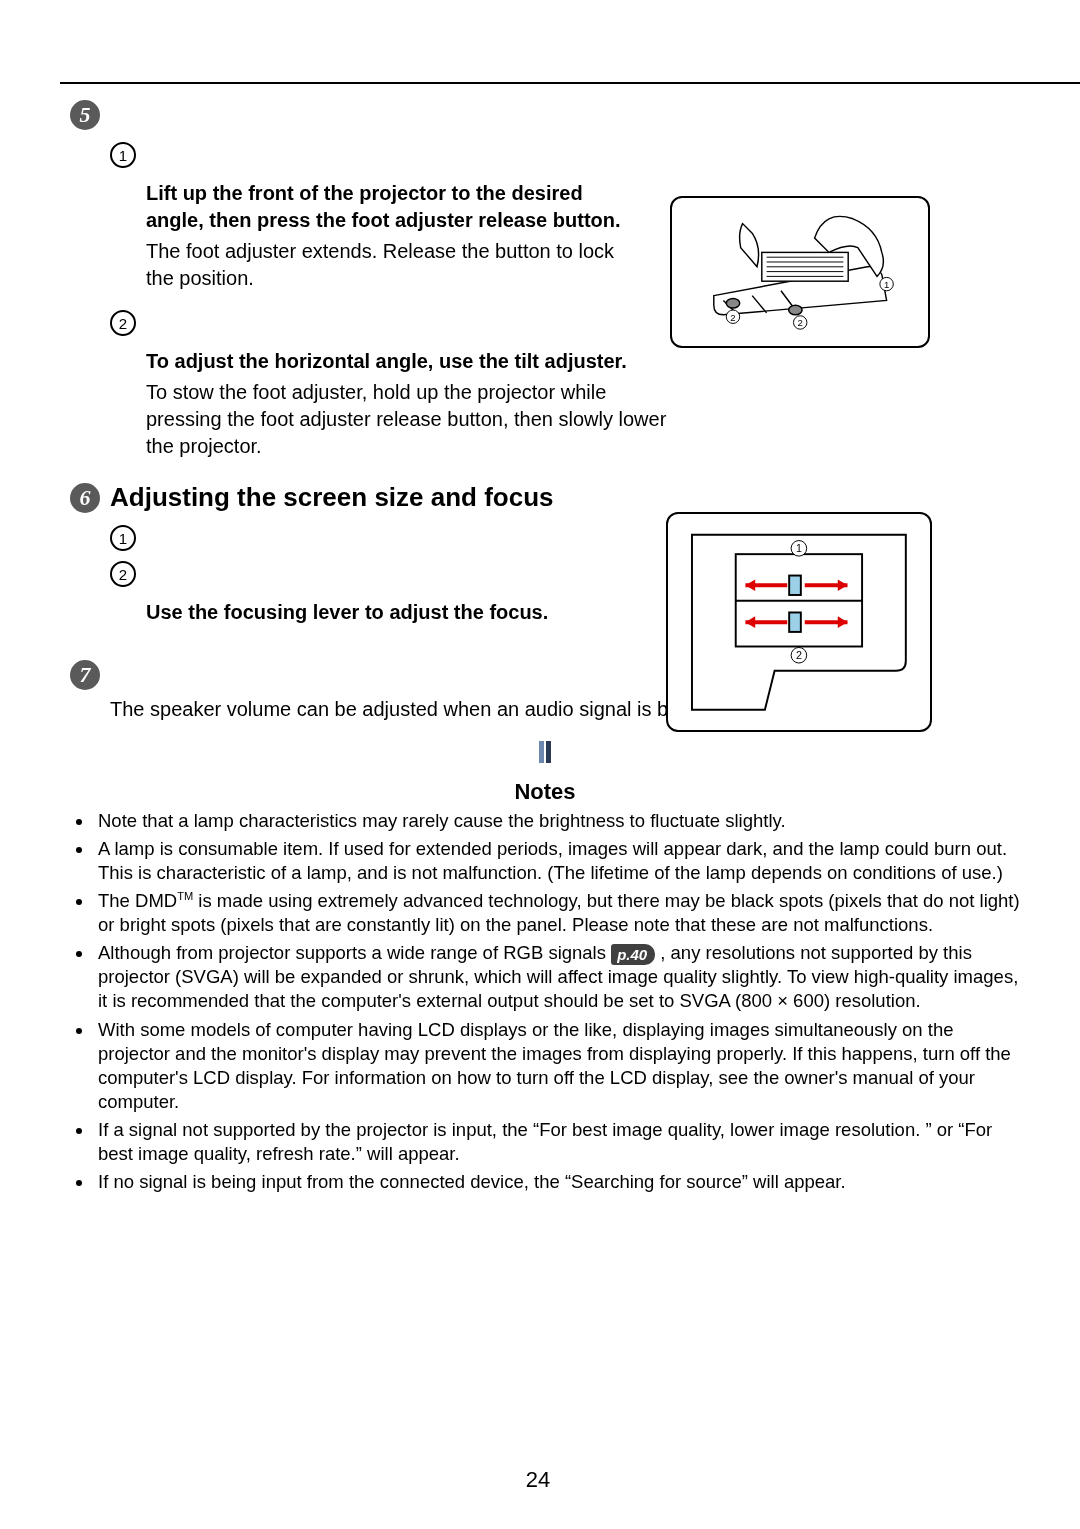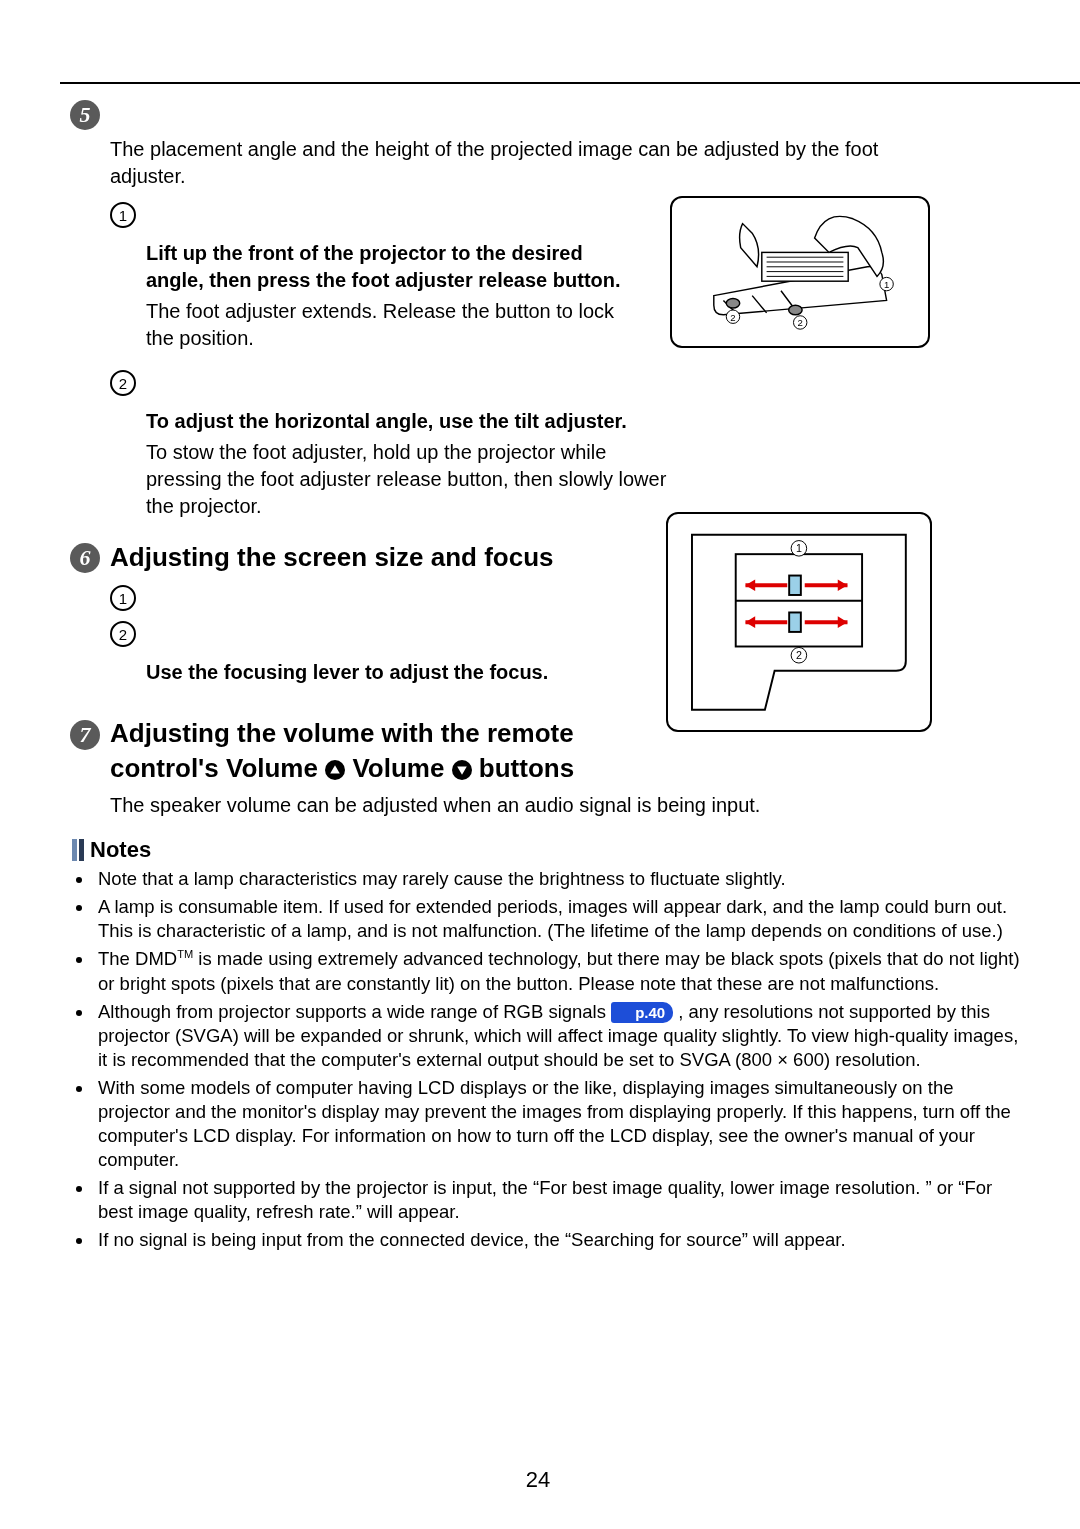--- a/index.html
+++ b/index.html
@@ -95,23 +95,24 @@
     display: flex;
     align-items: center;
     justify-content: center;
   }
   .fig1 { top: 196px; right: 150px; width: 256px; height: 148px; }
   .fig2 { top: 512px; right: 148px; width: 262px; height: 216px; }
   .fig-svg { width: 90%; height: 90%; }
   .notes-head {
     display: flex;
     align-items: center;
-    gap: 4px;
+    gap: 16px;
     margin-top: 18px;
     margin-left: 10px;
+    flex-direction: column;
   }
   .notes-mark {
     width: 16px;
     height: 22px;
     position: relative;
   }
   .notes-mark::before {
     content: "";
     position: absolute;
     left: 2px; top: 0;
@@ -135,27 +136,28 @@
     padding-left: 34px;
     font-size: 18.5px;
     line-height: 1.3;
   }
   ul.notes li {
     margin-top: 4px;
     padding-left: 4px;
   }
   .page-ref {
     display: inline-block;
-    background: #1d4ed8;
+    background: #404040;
     color: #fff;
     font-size: 15px;
     font-weight: bold;
-    padding: 1px 8px 1px 24px;
+    padding: 1px 8px 1px 6px;
     border-radius: 3px 10px 10px 3px;
     vertical-align: middle;
+    font-style: italic;
   }
   .inline-updown {
     display: inline-flex;
     width: 20px; height: 20px;
     background: #000;
     border-radius: 50%;
     align-items: center;
     justify-content: center;
     vertical-align: middle;
   }
@@ -223,21 +225,20 @@
         <text x="120" y="28" text-anchor="middle" font-size="11">1</text>
       <circle cx="120" cy="134" r="8" fill="#fff" stroke="#000"></circle>
         <text x="120" y="138" text-anchor="middle" font-size="11">2</text>
     </svg>
   </div>
 
   <div class="section">
     <div class="sec-head">
       <span class="num-badge">5</span>
     </div>
-    <div class="sec-body" style="max-width:820px;">The placement angle and the height of the projected image can be adjusted by the foot adjuster.</div>
 
     <div class="step" style="max-width:530px;">
       <span class="step-num">1</span>
       <span class="step-title">Lift up the front of the projector to the desired angle, then press the foot adjuster release button.</span>
     </div>
     <div class="step-desc" style="max-width:480px;">The foot adjuster extends. Release the button to lock the position.</div>
 
     <div class="step" style="max-width:540px; margin-top:16px;">
       <span class="step-num">2</span>
       <span class="step-title">To adjust the horizontal angle, use the tilt adjuster.</span>
@@ -255,48 +256,33 @@
     </div>
     <div class="step" style="max-width:620px; margin-top:8px;">
       <span class="step-num">2</span>
       <span class="step-title">Use the focusing lever to adjust the focus.</span>
     </div>
   </div>
 
   <div class="section" style="margin-top:30px;">
     <div class="sec-head" style="align-items:flex-start;">
       <span class="num-badge" style="margin-top:4px;">7</span>
-      <span class="sec-title" style="max-width:560px; line-height:1.35;">
-        <span>Adjusting the volume with the remote control's Volume </span>
-        <span class="inline-updown">
-            <svg viewBox="0 0 10 10">
-              <polygon points="5,1 9,8 1,8" fill="#fff"></polygon>
-            </svg>
-          </span>
-        <span> Volume </span>
-        <span class="inline-updown">
-            <svg viewBox="0 0 10 10">
-              <polygon points="1,2 9,2 5,9" fill="#fff"></polygon>
-            </svg>
-          </span>
-        <span> buttons</span>
-      </span>
     </div>
     <div class="sec-body">The speaker volume can be adjusted when an audio signal is being input.</div>
   </div>
 
   <div class="notes-head">
     <span class="notes-mark"></span>
     <span class="notes-title">Notes</span>
   </div>
   <ul class="notes">
     <li>Note that a lamp characteristics may rarely cause the brightness to fluctuate slightly.</li>
     <li>A lamp is consumable item. If used for extended periods, images will appear dark, and the lamp could burn out.  This is characteristic of a lamp, and is not malfunction. (The lifetime of the lamp depends on conditions of use.)</li>
     <li>
-      <span>The DMD</span><sup>TM</sup><span> is made using extremely advanced technology, but there may be black spots (pixels that do not light) or bright spots (pixels that are constantly lit) on the button.  Please note that these are not malfunctions.</span>
+      <span>The DMD</span><sup>TM</sup><span> is made using extremely advanced technology, but there may be black spots (pixels that do not light) or bright spots (pixels that are constantly lit) on the panel.  Please note that these are not malfunctions.</span>
     </li>
     <li>
       <span>Although from projector supports a wide range of RGB signals </span>
       <span class="page-ref">p.40</span>
       <span> , any resolutions not supported by this projector (SVGA) will be expanded or shrunk, which will affect image quality slightly. To view high-quality images, it is recommended that the computer's external output should be set to SVGA (800 × 600) resolution.</span>
     </li>
     <li>With some models of computer having LCD displays or the like, displaying images simultaneously on the projector and the monitor's display may prevent the images from displaying properly. If this happens, turn off the computer's LCD display. For information on how to turn off the LCD display, see the owner's manual of your computer.</li>
     <li>If a signal not supported by the projector is input, the “For best image quality, lower image resolution. ” or “For best image quality, refresh rate.” will appear.</li>
     <li>If no signal is being input from the connected device, the “Searching for source” will appear.</li>
   </ul>

